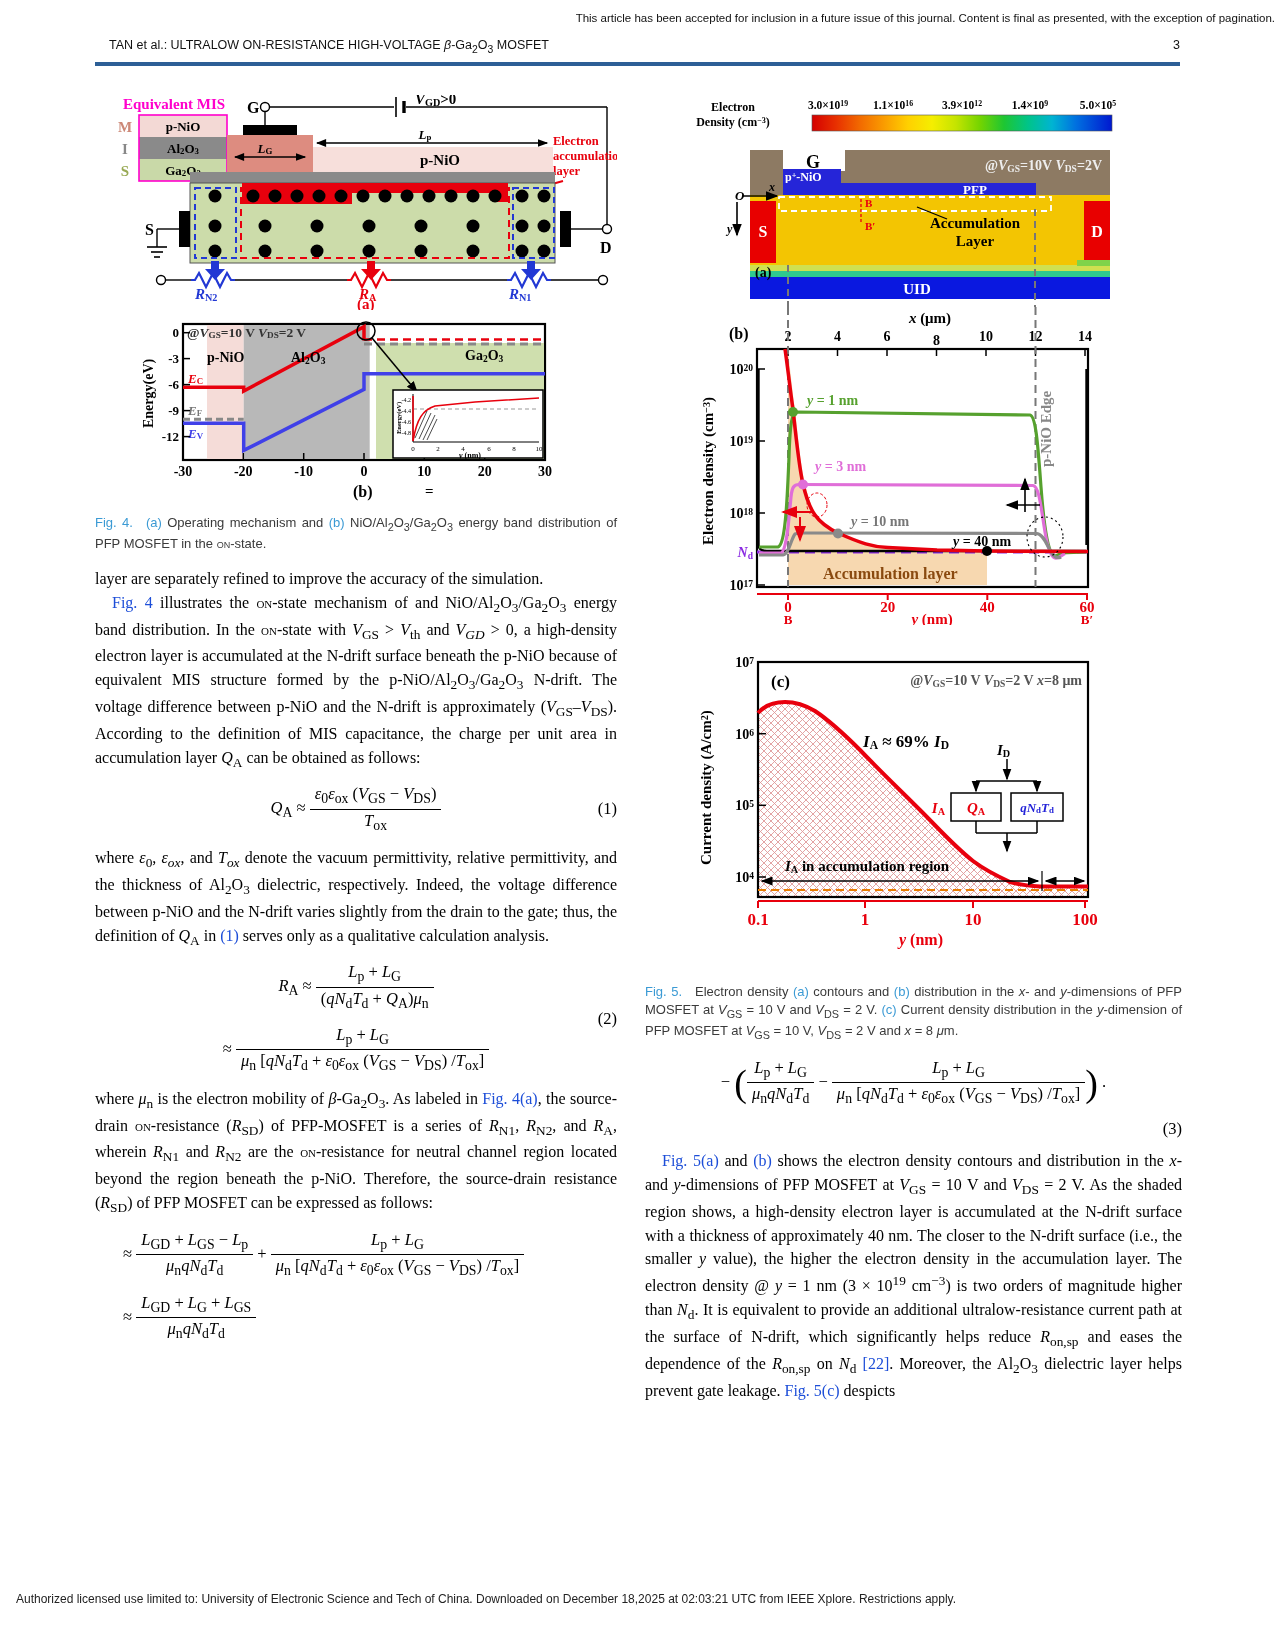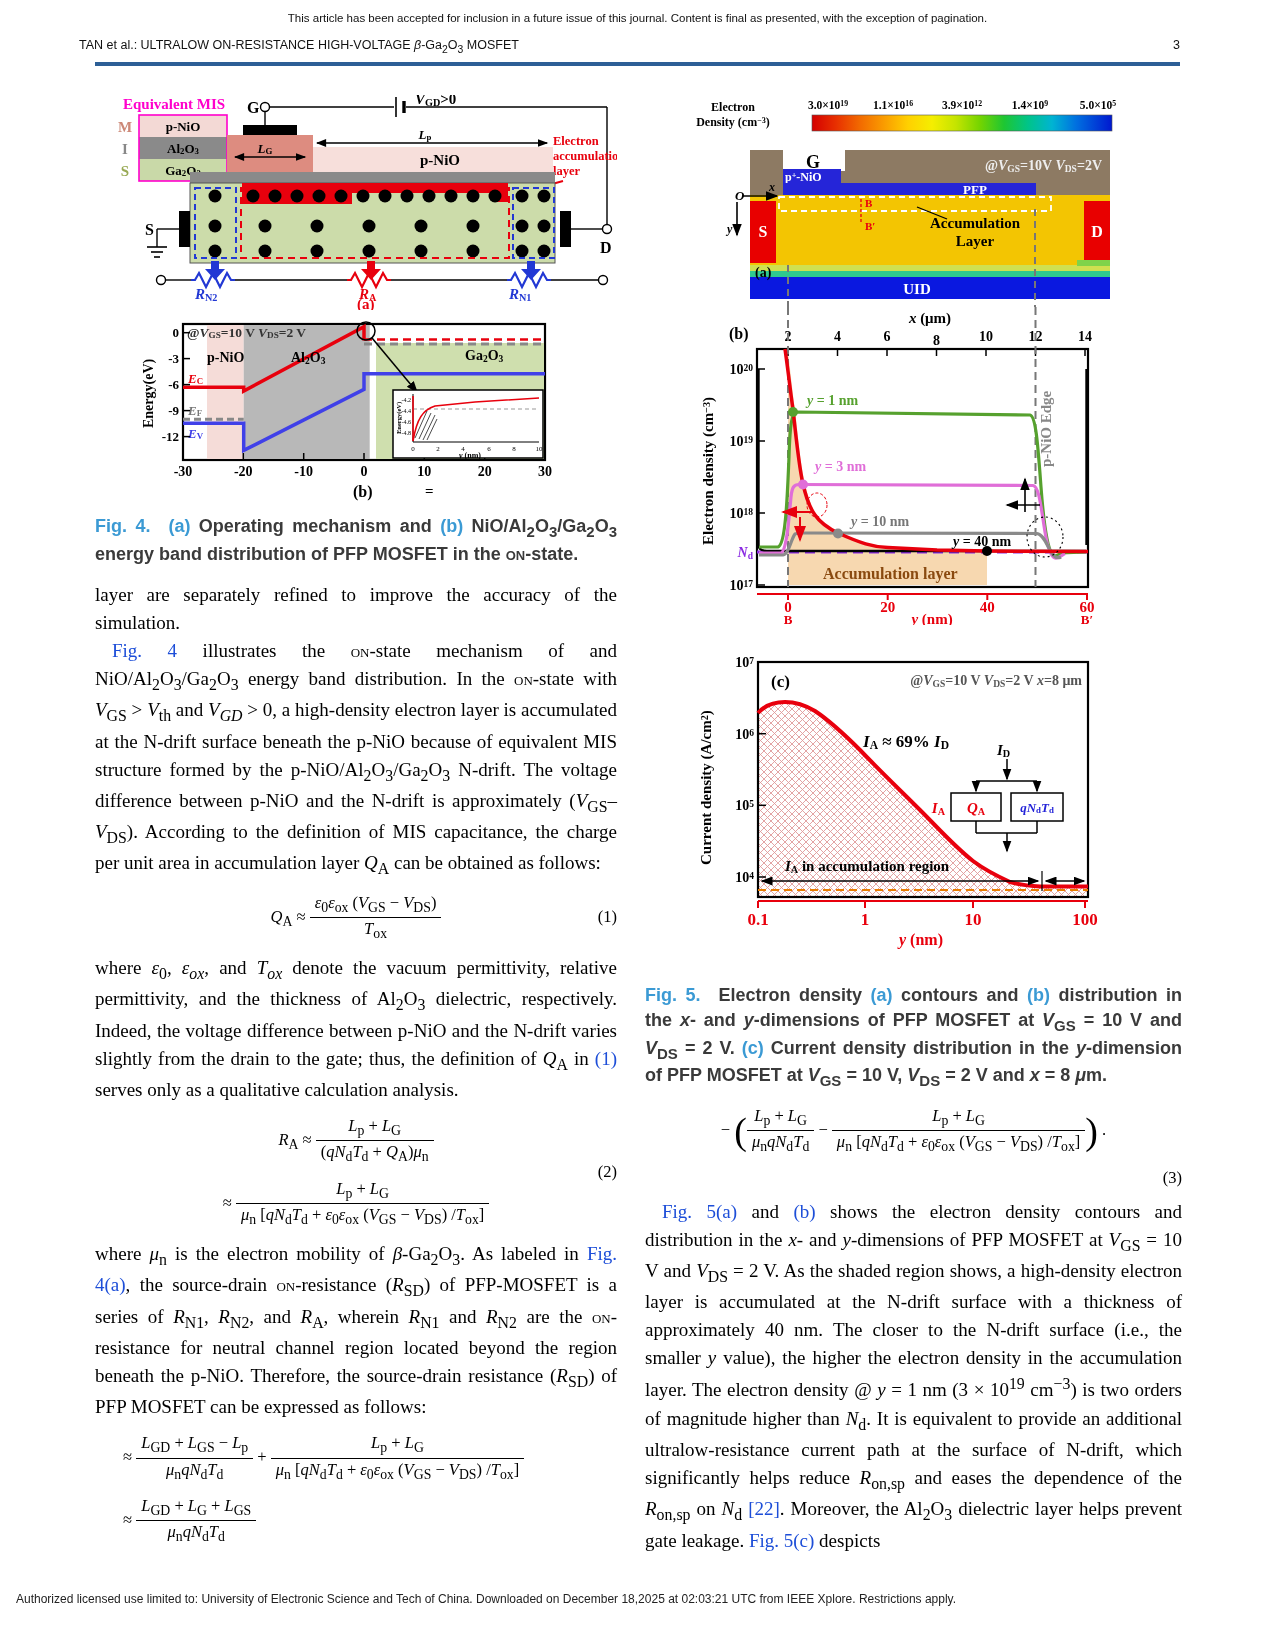--- a/index.html
+++ b/index.html
@@ -1,34 +1,34 @@
 <!DOCTYPE html>
 <html><head>
 <meta charset="utf-8">
 <style>
   html,body{margin:0;padding:0;background:#fff;}
   .sheet{position:relative;width:1275px;height:1650px;background:#fff;overflow:hidden;
          font-family:"Liberation Serif",serif;color:#000;}
-  .notice{position:absolute;top:12px;left:0;width:100%;text-align:center;
+  .notice{position:absolute;top:12px;left:0;width:100%;text-align:right;
           font-family:"Liberation Sans",sans-serif;font-size:11.5px;color:#111;}
-  .runhead{position:absolute;top:38px;left:79px;right:95px;
+  .runhead{position:absolute;top:38px;left:109px;right:95px;
            font-family:"Liberation Sans",sans-serif;font-size:12.5px;color:#111;}
   .runhead .pageno{position:absolute;right:0;top:0;}
   .rule{position:absolute;top:62px;left:95px;right:95px;height:4px;background:#2d5f96;}
   .col{position:absolute;top:95px;}
   .col.left{left:95px;width:522px;}
   .col.right{left:645px;width:537px;}
   .fig{display:block;}
   .fig text{font-family:"Liberation Serif",serif;}
   tspan.sub{font-size:68%;baseline-shift:-16%;}
   tspan.sup{font-size:68%;baseline-shift:34%;}
-  .caption{font-family:"Liberation Sans",sans-serif;font-size:18px;line-height:1.4;
-           color:#3a3a3a;margin:12px 0 14px 0;text-align:justify;font-weight:bold;}
+  .caption{font-family:"Liberation Sans",sans-serif;font-size:13px;line-height:1.4;
+           color:#3a3a3a;margin:12px 0 14px 0;text-align:justify;}
   .capb{color:#3b9ad4;}
-  p{margin:0;font-size:19px;line-height:1.48;text-align:justify;text-indent:17px;}
+  p{margin:0;font-size:16px;line-height:1.48;text-align:justify;text-indent:17px;}
   p.noind{text-indent:0;}
   .lnk{color:#1d4ed8;}
   .sc{font-variant:small-caps;}
   .eq{position:relative;margin:10px 0;font-size:16.5px;}
   .eqline{text-align:center;margin:11px 0;}
   .eqline.l{text-align:left;padding-left:14px;}
   .eqno{position:absolute;right:0;top:50%;transform:translateY(-50%);}
   .frac{display:inline-block;vertical-align:middle;text-align:center;}
   .frac .num{display:block;padding:1px 5px;border-bottom:1.3px solid #000;}
   .frac .den{display:block;padding:1px 5px;}

